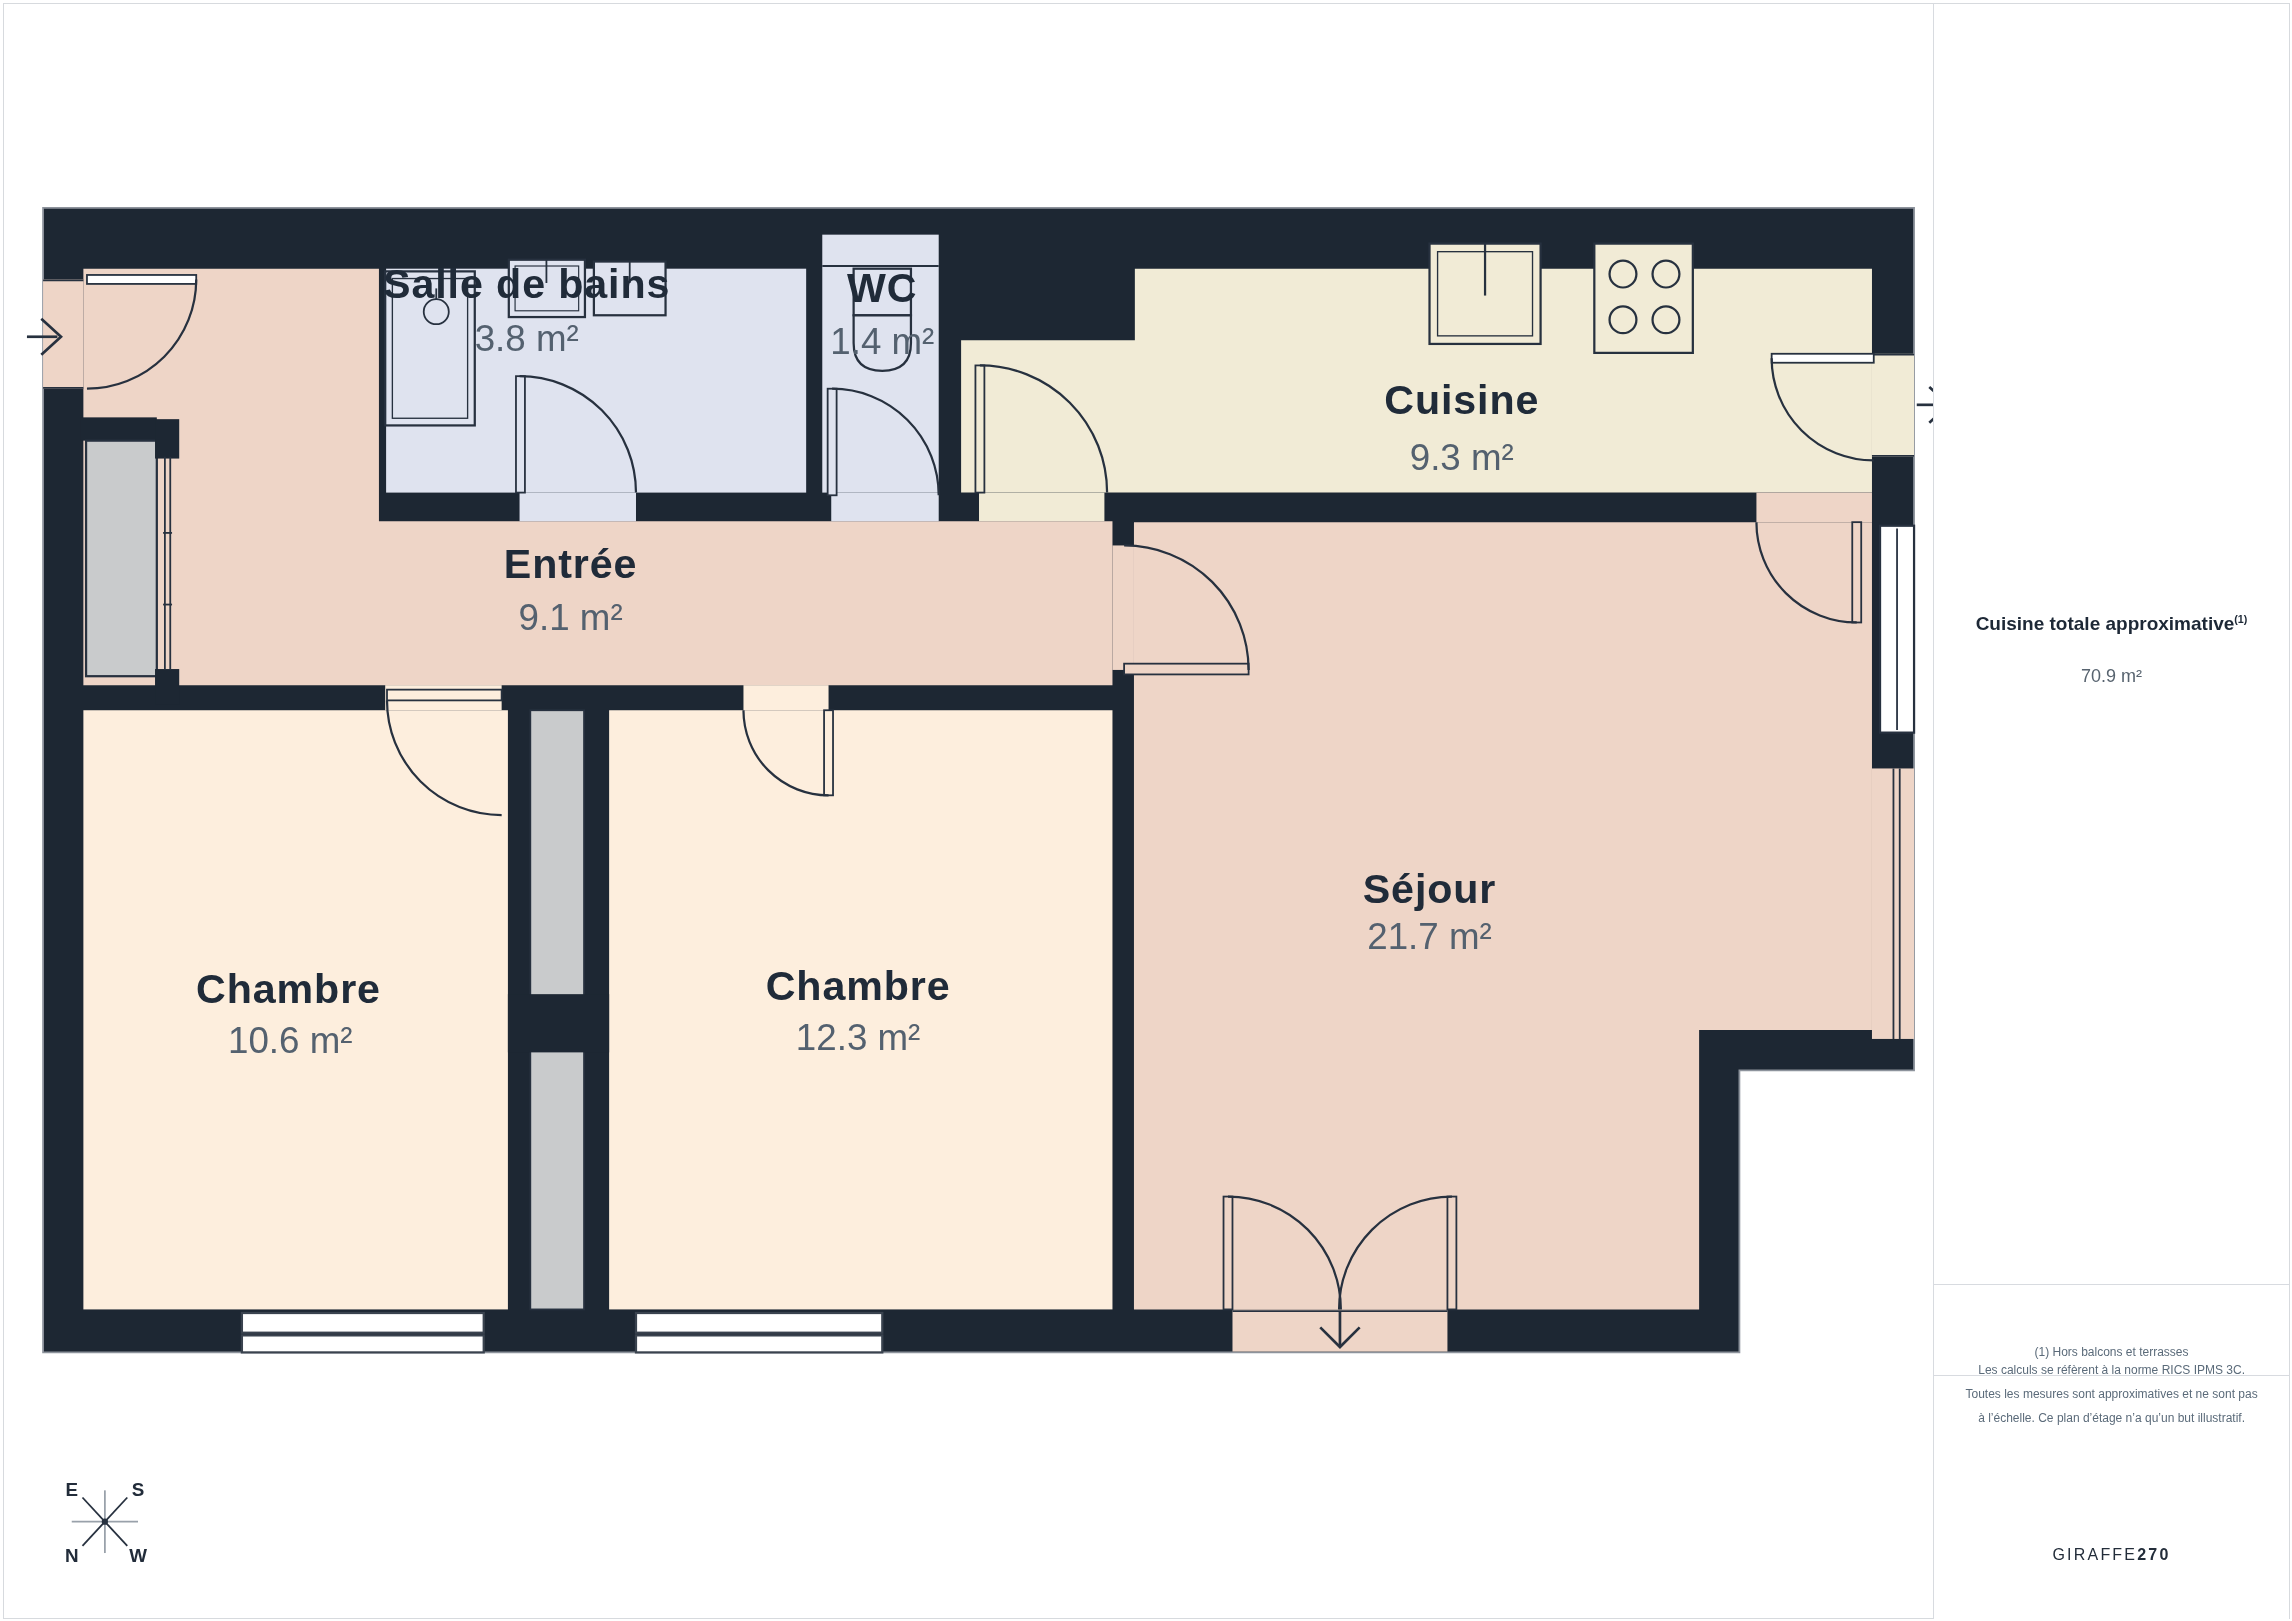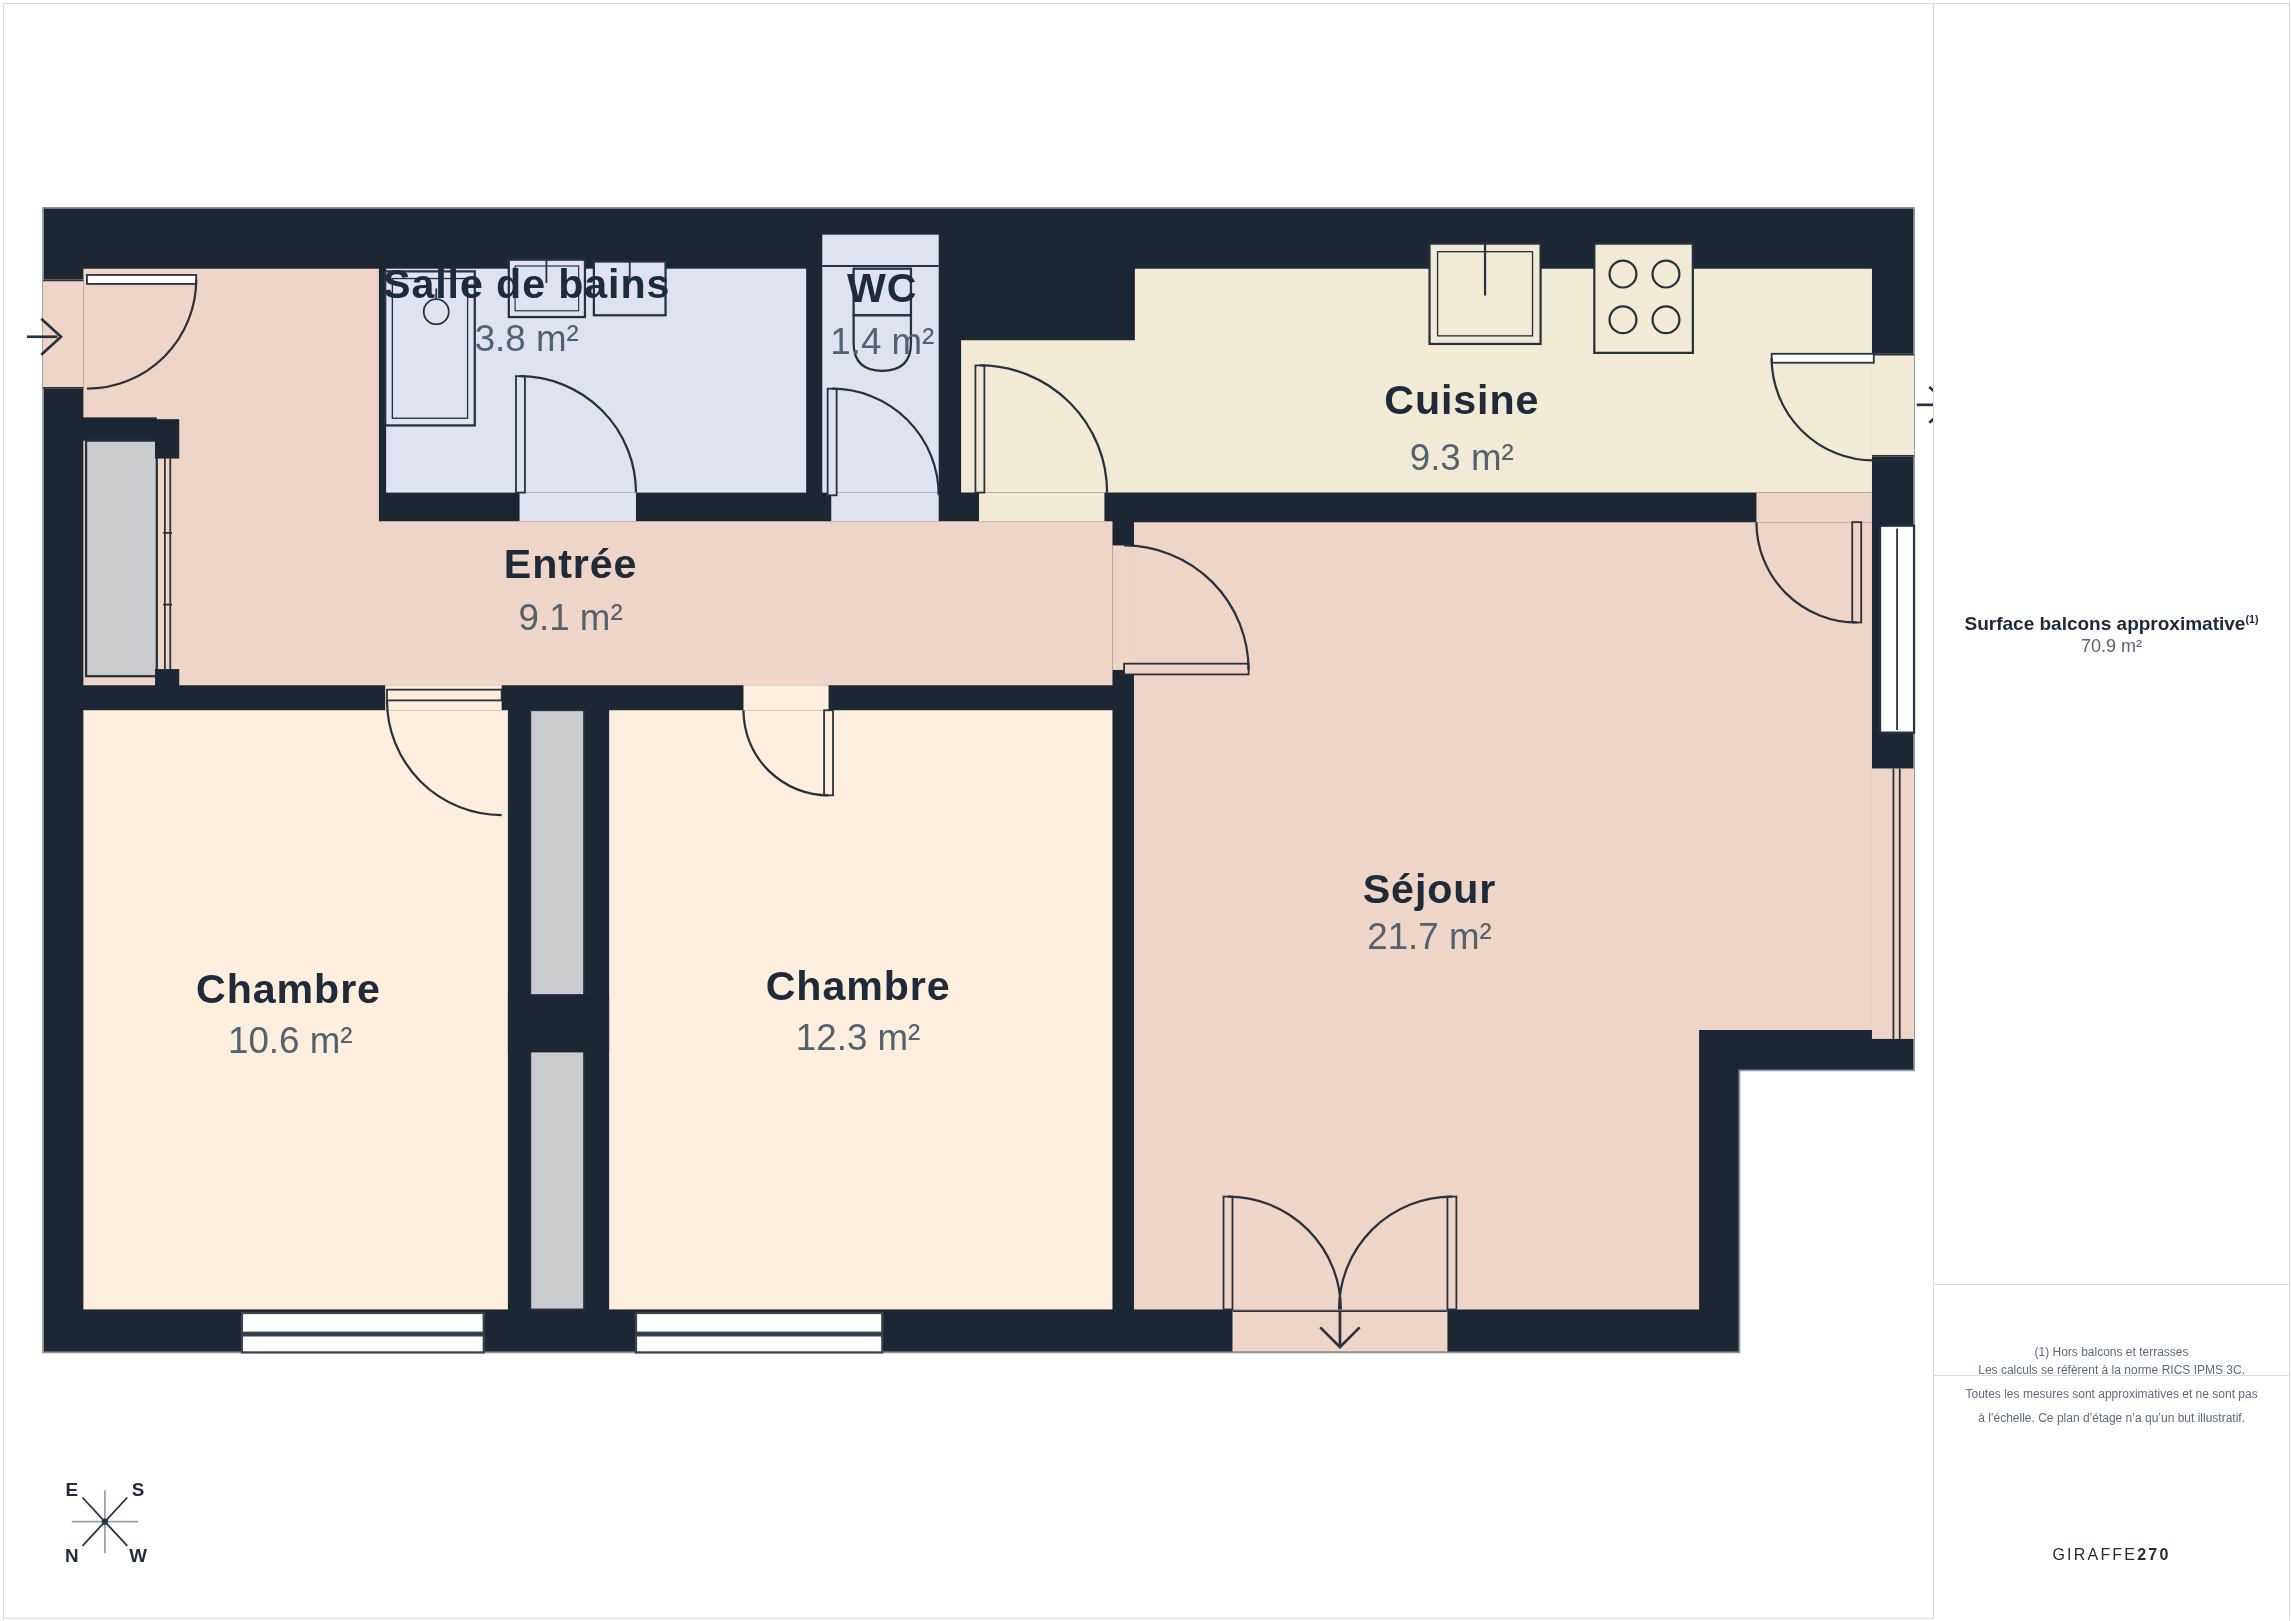--- a/index.html
+++ b/index.html
@@ -10,21 +10,21 @@
   
   .room-title{font-family:"Liberation Sans",sans-serif;font-weight:700;font-size:46px;fill:#202b39;letter-spacing:1px;}
   .room-area{font-family:"Liberation Sans",sans-serif;font-weight:400;font-size:41px;fill:#54616f;}
   .compass-letter{font-family:"Liberation Sans",sans-serif;font-weight:700;font-size:21px;fill:#222c3a;}
 
   
   .sidebar{position:absolute;left:1933px;top:3.6px;width:355px;height:1615px;border-left:0.9px solid #d8dbe0;background:#ffffff;}
   .surface-block{position:absolute;top:609px;left:0;width:100%;text-align:center;}
   .surface-label{font-size:19px;font-weight:700;color:#1d2836;}
   .surface-label sup{font-size:10.7px;font-weight:700;}
-  .surface-value{margin-top:1px;font-size:18px;color:#57636f;}
+  .surface-value{margin-top:31px;font-size:18px;color:#57636f;}
   .footnote-box{position:absolute;top:1280px;left:0;width:100%;height:90px;border-top:0.9px solid #d8dbe0;border-bottom:0.9px solid #d8dbe0;display:flex;align-items:center;justify-content:center;}
   .footnote-text{font-size:12px;color:#5b6b7a;margin-top:44px;}
   .disclaimer{position:absolute;top:1354px;left:29.6px;width:296px;text-align:center;font-size:12px;line-height:24px;color:#5b6b7a;}
   .brand{position:absolute;top:1542px;left:0;width:100%;text-align:center;font-size:16px;letter-spacing:2.2px;color:#232d3a;}
   .brand .brand-name{font-weight:400;}
   .brand .brand-suffix{font-weight:700;}
 </style>
 </head>
 <body>
 
@@ -216,21 +216,21 @@
     <circle cx="117" cy="1699" r="3.5" fill="#27313f"></circle>
     <text class="compass-letter" text-anchor="middle" x="80" y="1670">E</text>
     <text class="compass-letter" text-anchor="middle" x="154" y="1670">S</text>
     <text class="compass-letter" text-anchor="middle" x="80" y="1744">N</text>
     <text class="compass-letter" text-anchor="middle" x="154" y="1744">W</text>
   </g>
 </svg>
 
 <div class="sidebar">
   <div class="surface-block">
-    <div class="surface-label"><span>Surface balcons approximative</span><sup>(1)</sup></div>
+    <div class="surface-label"><span>Cuisine totale approximative</span><sup>(1)</sup></div>
     <div class="surface-value">70.9 m²</div>
   </div>
   <div class="footnote-box">
     <div class="footnote-text">(1) Hors balcons et terrasses</div>
   </div>
   <div class="disclaimer">Les calculs se réfèrent à la norme RICS IPMS 3C. Toutes les mesures sont approximatives et ne sont pas à l’échelle. Ce plan d’étage n’a qu’un but illustratif.</div>
   <div class="brand">
     <span class="brand-name">GIRAFFE</span><span class="brand-suffix">270</span>
   </div>
 </div>

